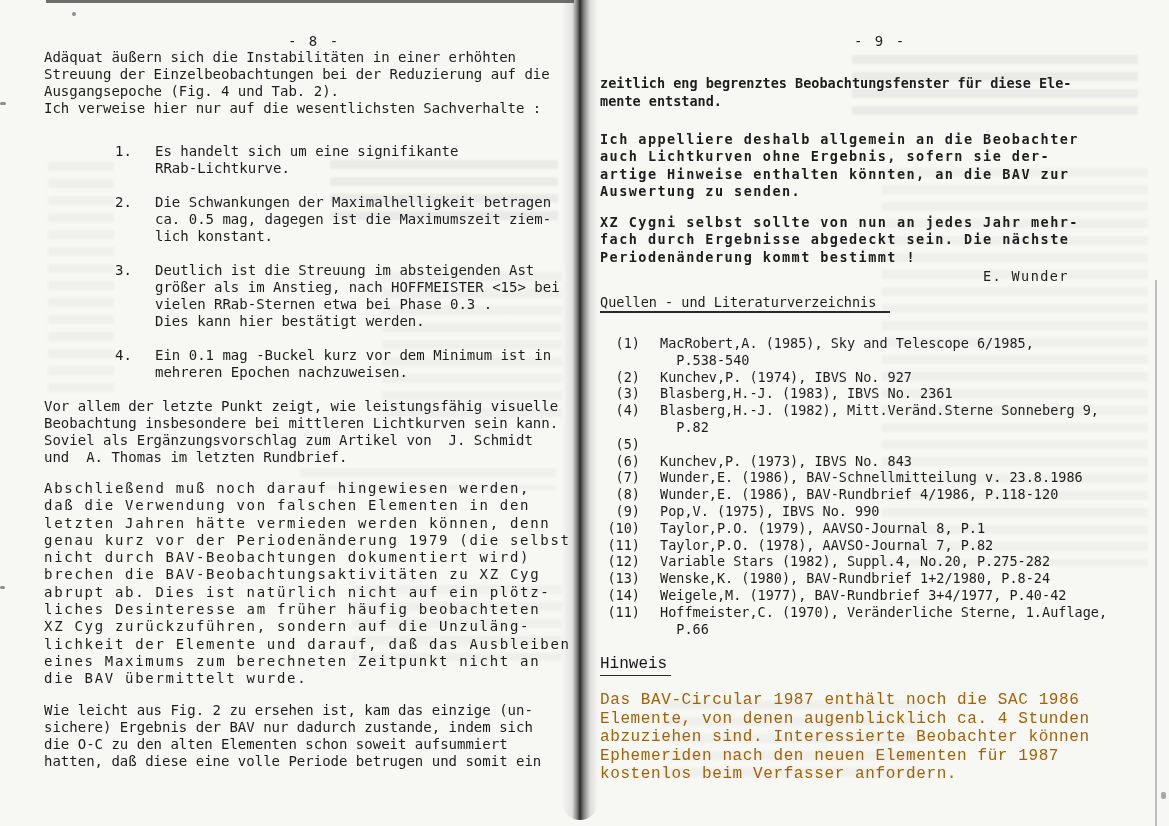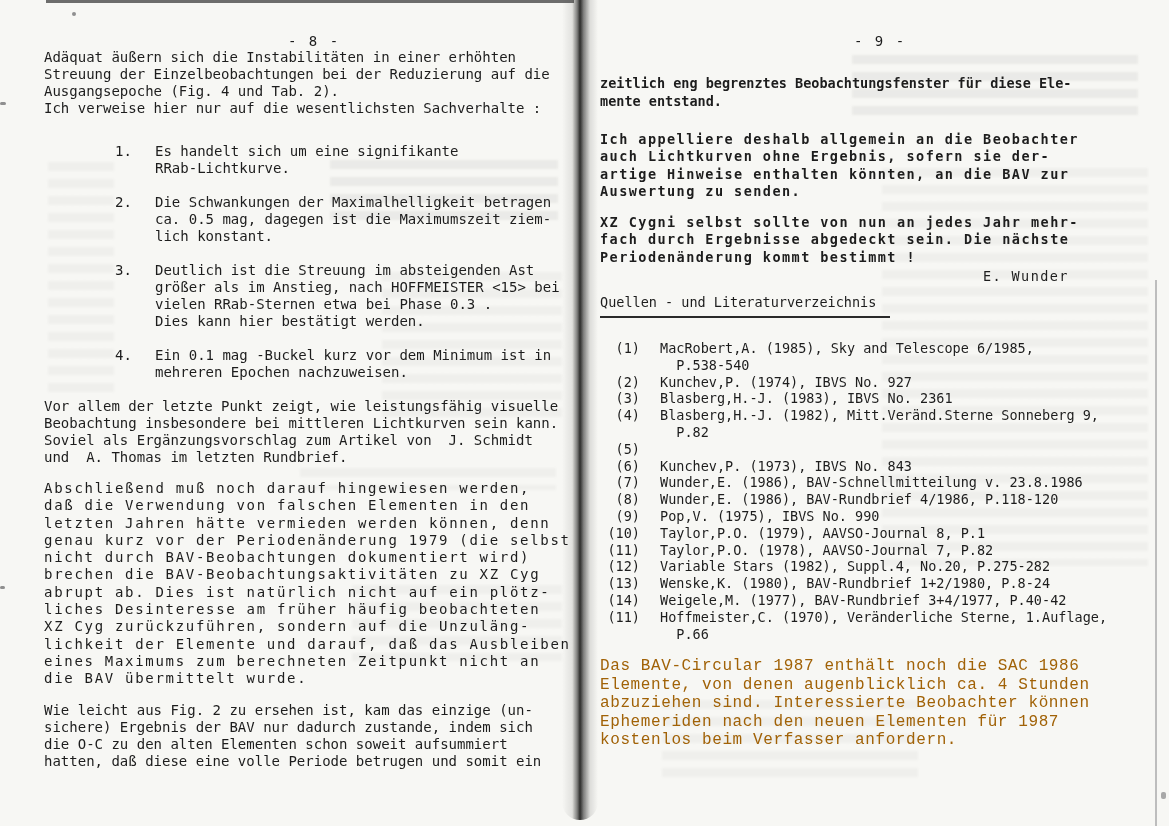--- a/index.html
+++ b/index.html
@@ -25,21 +25,21 @@
   .numlist { margin-top:26px; }
   .li { display:flex; margin-bottom:17px; }
   .li .n { flex:none; width:40px; margin-left:71px; font-size:14px; line-height:17px; }
   .li .t { white-space:pre-wrap; font-size:14px; line-height:17px; }
 
   .signature { font-size:13.5px; line-height:16px; margin-top:2px; margin-left:383px; letter-spacing:1.4px; }
 
   .heading-underlined { margin-top:8px; }
   .heading-underlined span {
     display:inline-block; font-size:13.5px; line-height:17px;
-    border-bottom:2px solid #2a2a2a; padding-bottom:5px; padding-right:14px;
+    border-bottom:2px solid #2a2a2a; padding-right:14px;
   }
   .reflist { margin-top:22px; }
   .ref { display:flex; }
   .ref .n { flex:none; width:40px; text-align:right; font-size:13.5px; line-height:16.8px; }
   .ref .t { margin-left:20px; white-space:pre-wrap; font-size:13.5px; line-height:16.8px; }
 
   .note-heading { margin-top:16px; }
   .note-heading span {
     display:inline-block;
     font-family:"Liberation Mono", monospace;
@@ -237,20 +237,23 @@
         <span class="n">(14)</span>
         <span class="t">Weigele,M. (1977), BAV-Rundbrief 3+4/1977, P.40-42</span>
       </div>
       <div class="ref">
         <span class="n">(11)</span>
         <span class="t">Hoffmeister,C. (1970), Veränderliche Sterne, 1.Auflage,
   P.66</span>
       </div>
     </div>
 
+    <div class="note-heading">
+      <span>Hinweis</span>
+    </div>
 
     <div class="note">Das BAV-Circular 1987 enthält noch die SAC 1986
 Elemente, von denen augenblicklich ca. 4 Stunden
 abzuziehen sind. Interessierte Beobachter können
 Ephemeriden nach den neuen Elementen für 1987
 kostenlos beim Verfasser anfordern.</div>
   </div>
 
   <div class="gutter"></div>
   <div class="edge-top"></div>

